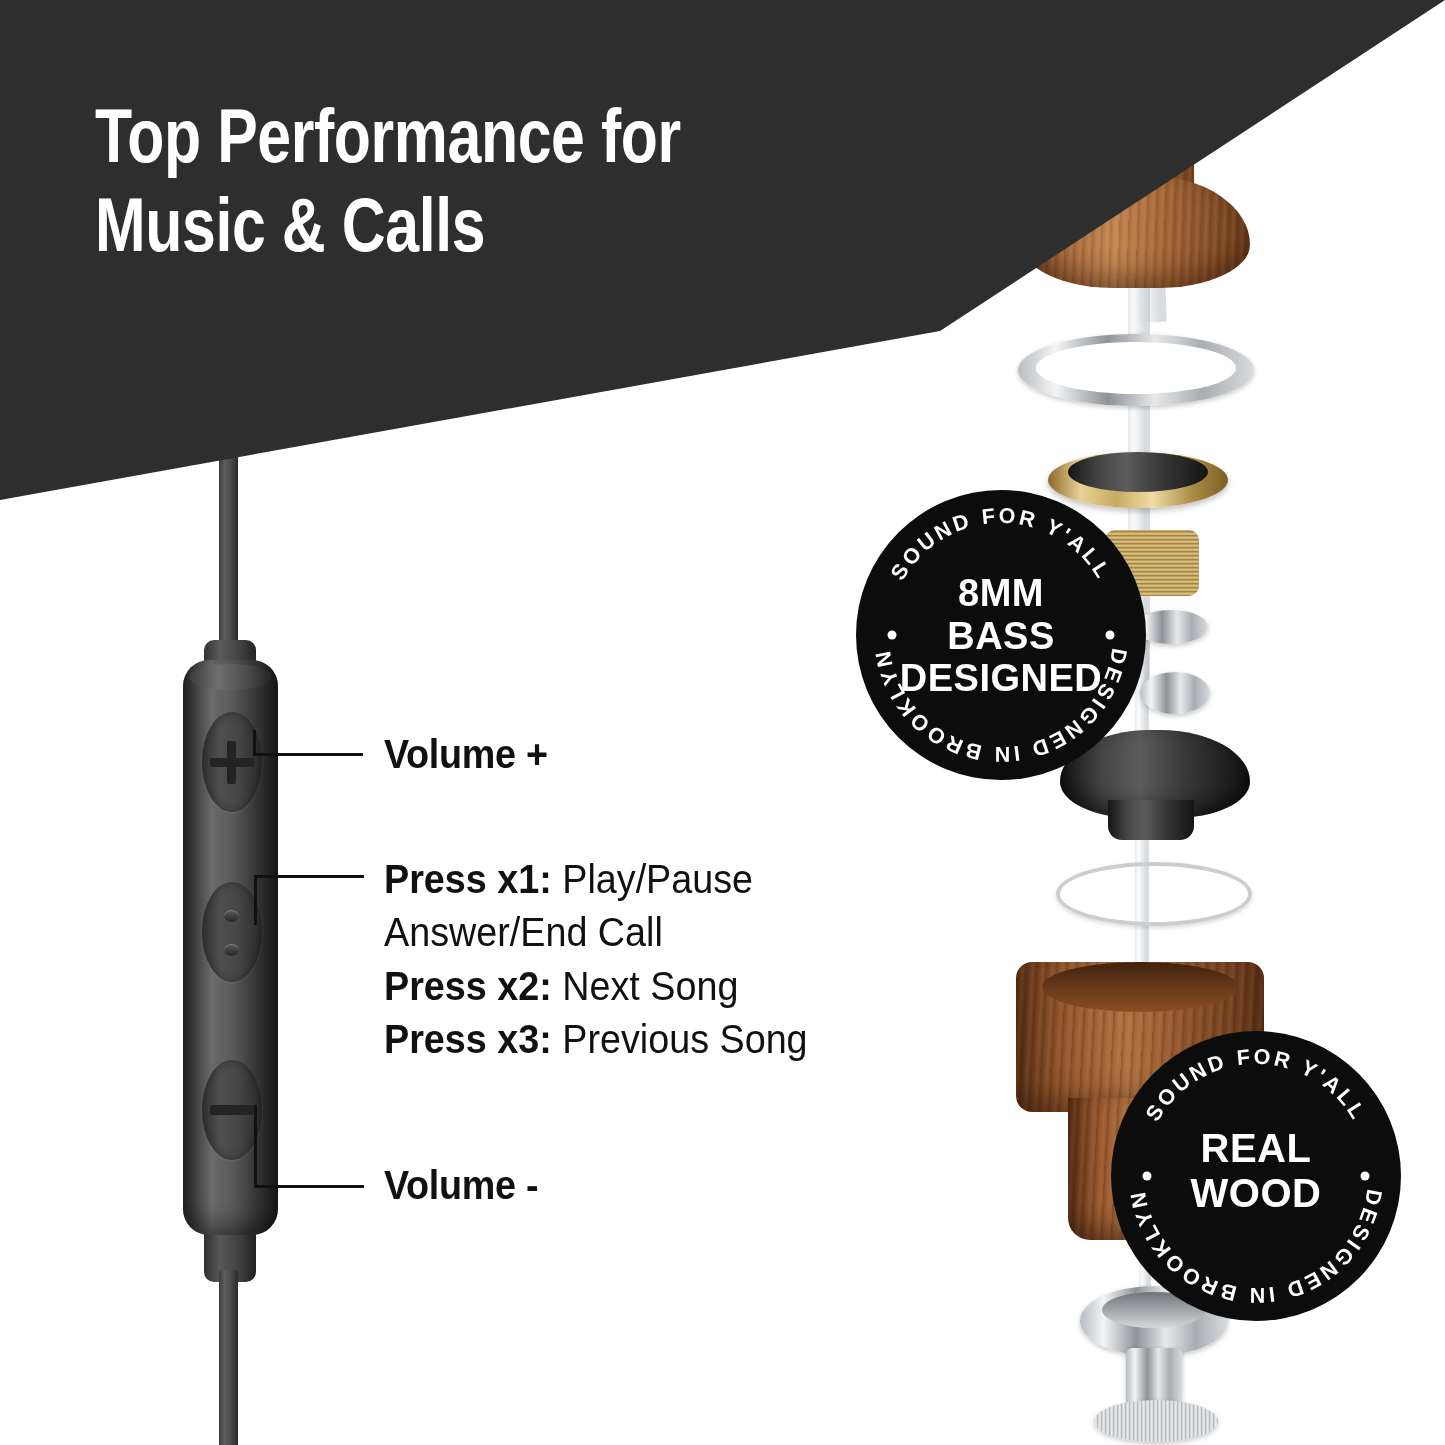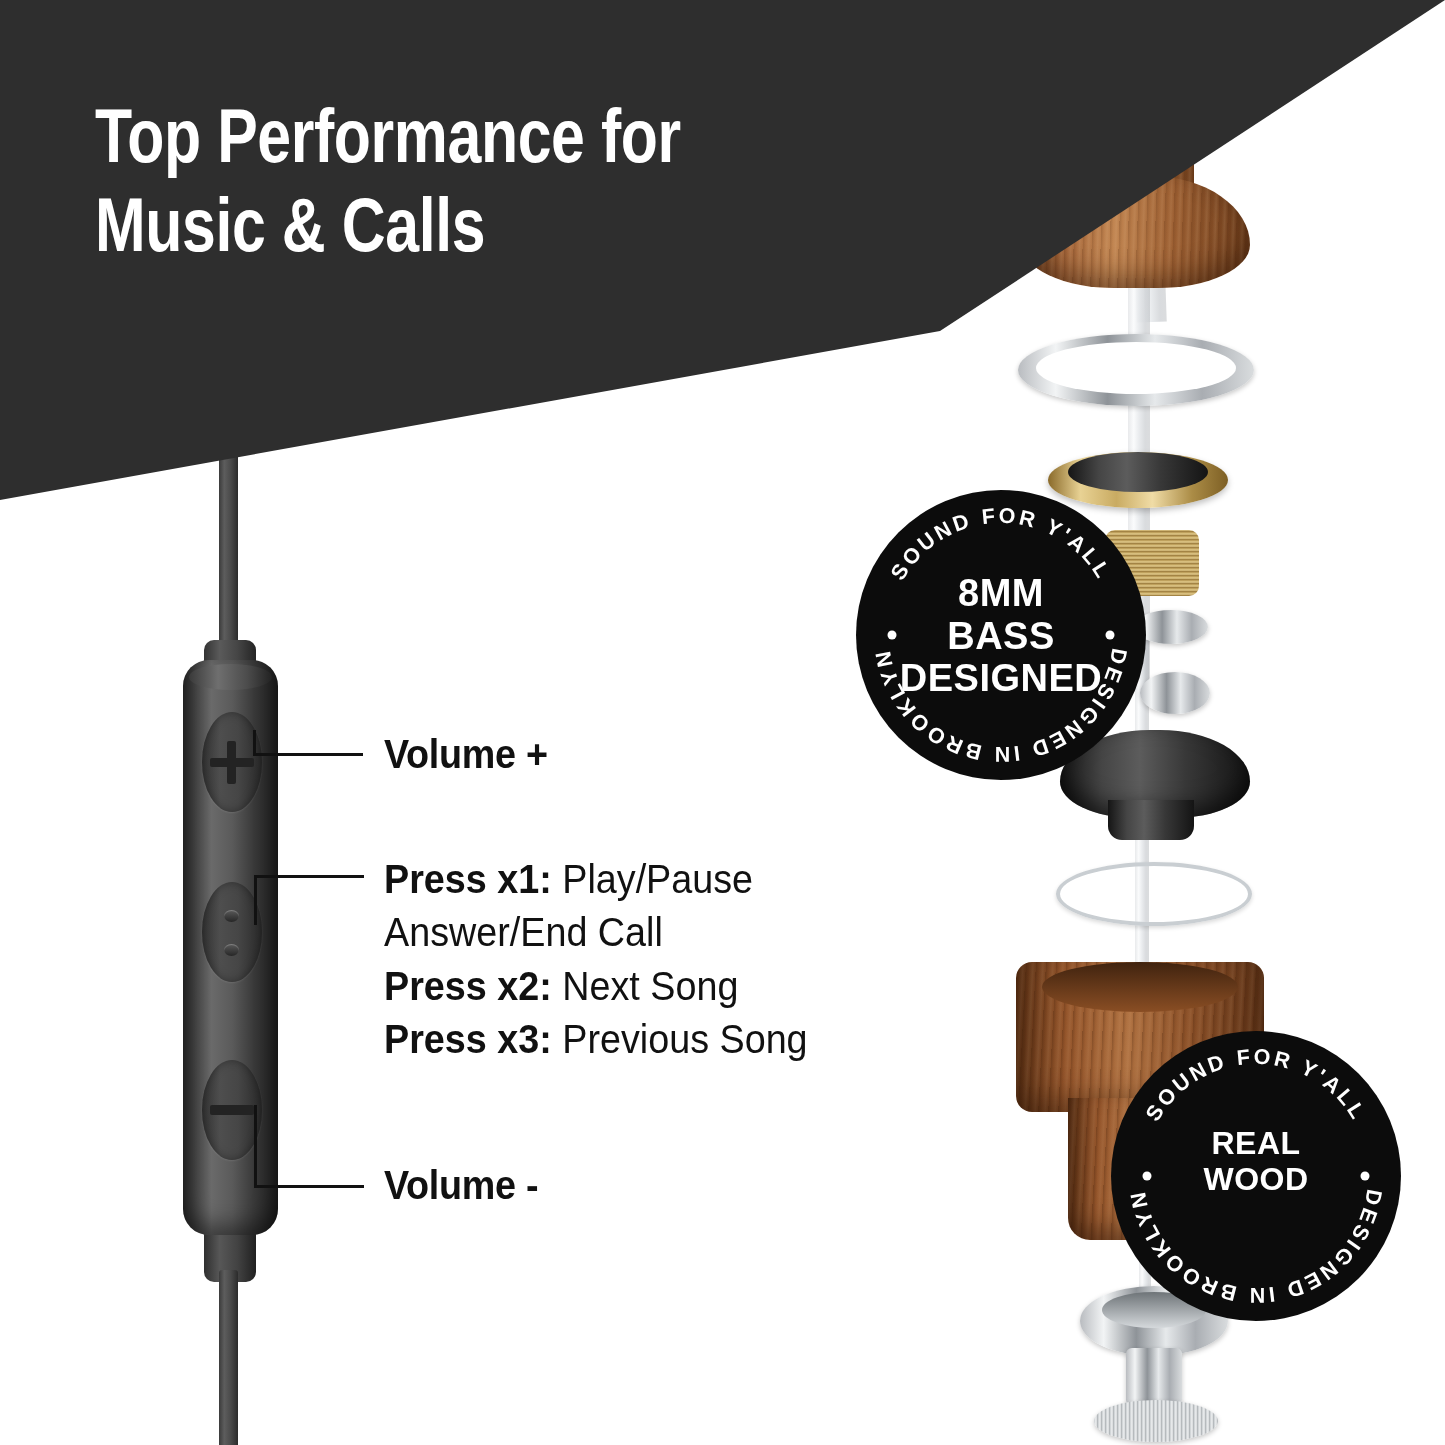--- a/index.html
+++ b/index.html
@@ -267,21 +267,21 @@
       </defs>
       <text font-size="21.5">
         <textPath href="#arcTop2" startOffset="50%" text-anchor="middle">SOUND FOR Y'ALL</textPath>
       </text>
       <text font-size="21.5">
         <textPath href="#arcBot2" startOffset="50%" text-anchor="middle">DESIGNED IN BROOKLYN</textPath>
       </text>
       <circle cx="36" cy="145" r="4.5" fill="#fff"></circle>
       <circle cx="254" cy="145" r="4.5" fill="#fff"></circle>
     </svg>
-    <div class="badge-center" style="top:95px;font-size:32px;">REAL
+    <div class="badge-center" style="top:95px;font-size:40px;">REAL
 WOOD</div>
   </div>
 
   <div class="header-panel"></div>
   <div class="header-title">Top Performance for
 Music &amp; Calls</div>
 
   <div>
     <div class="cable-top"></div>
     <div class="strain-relief-top"></div>

